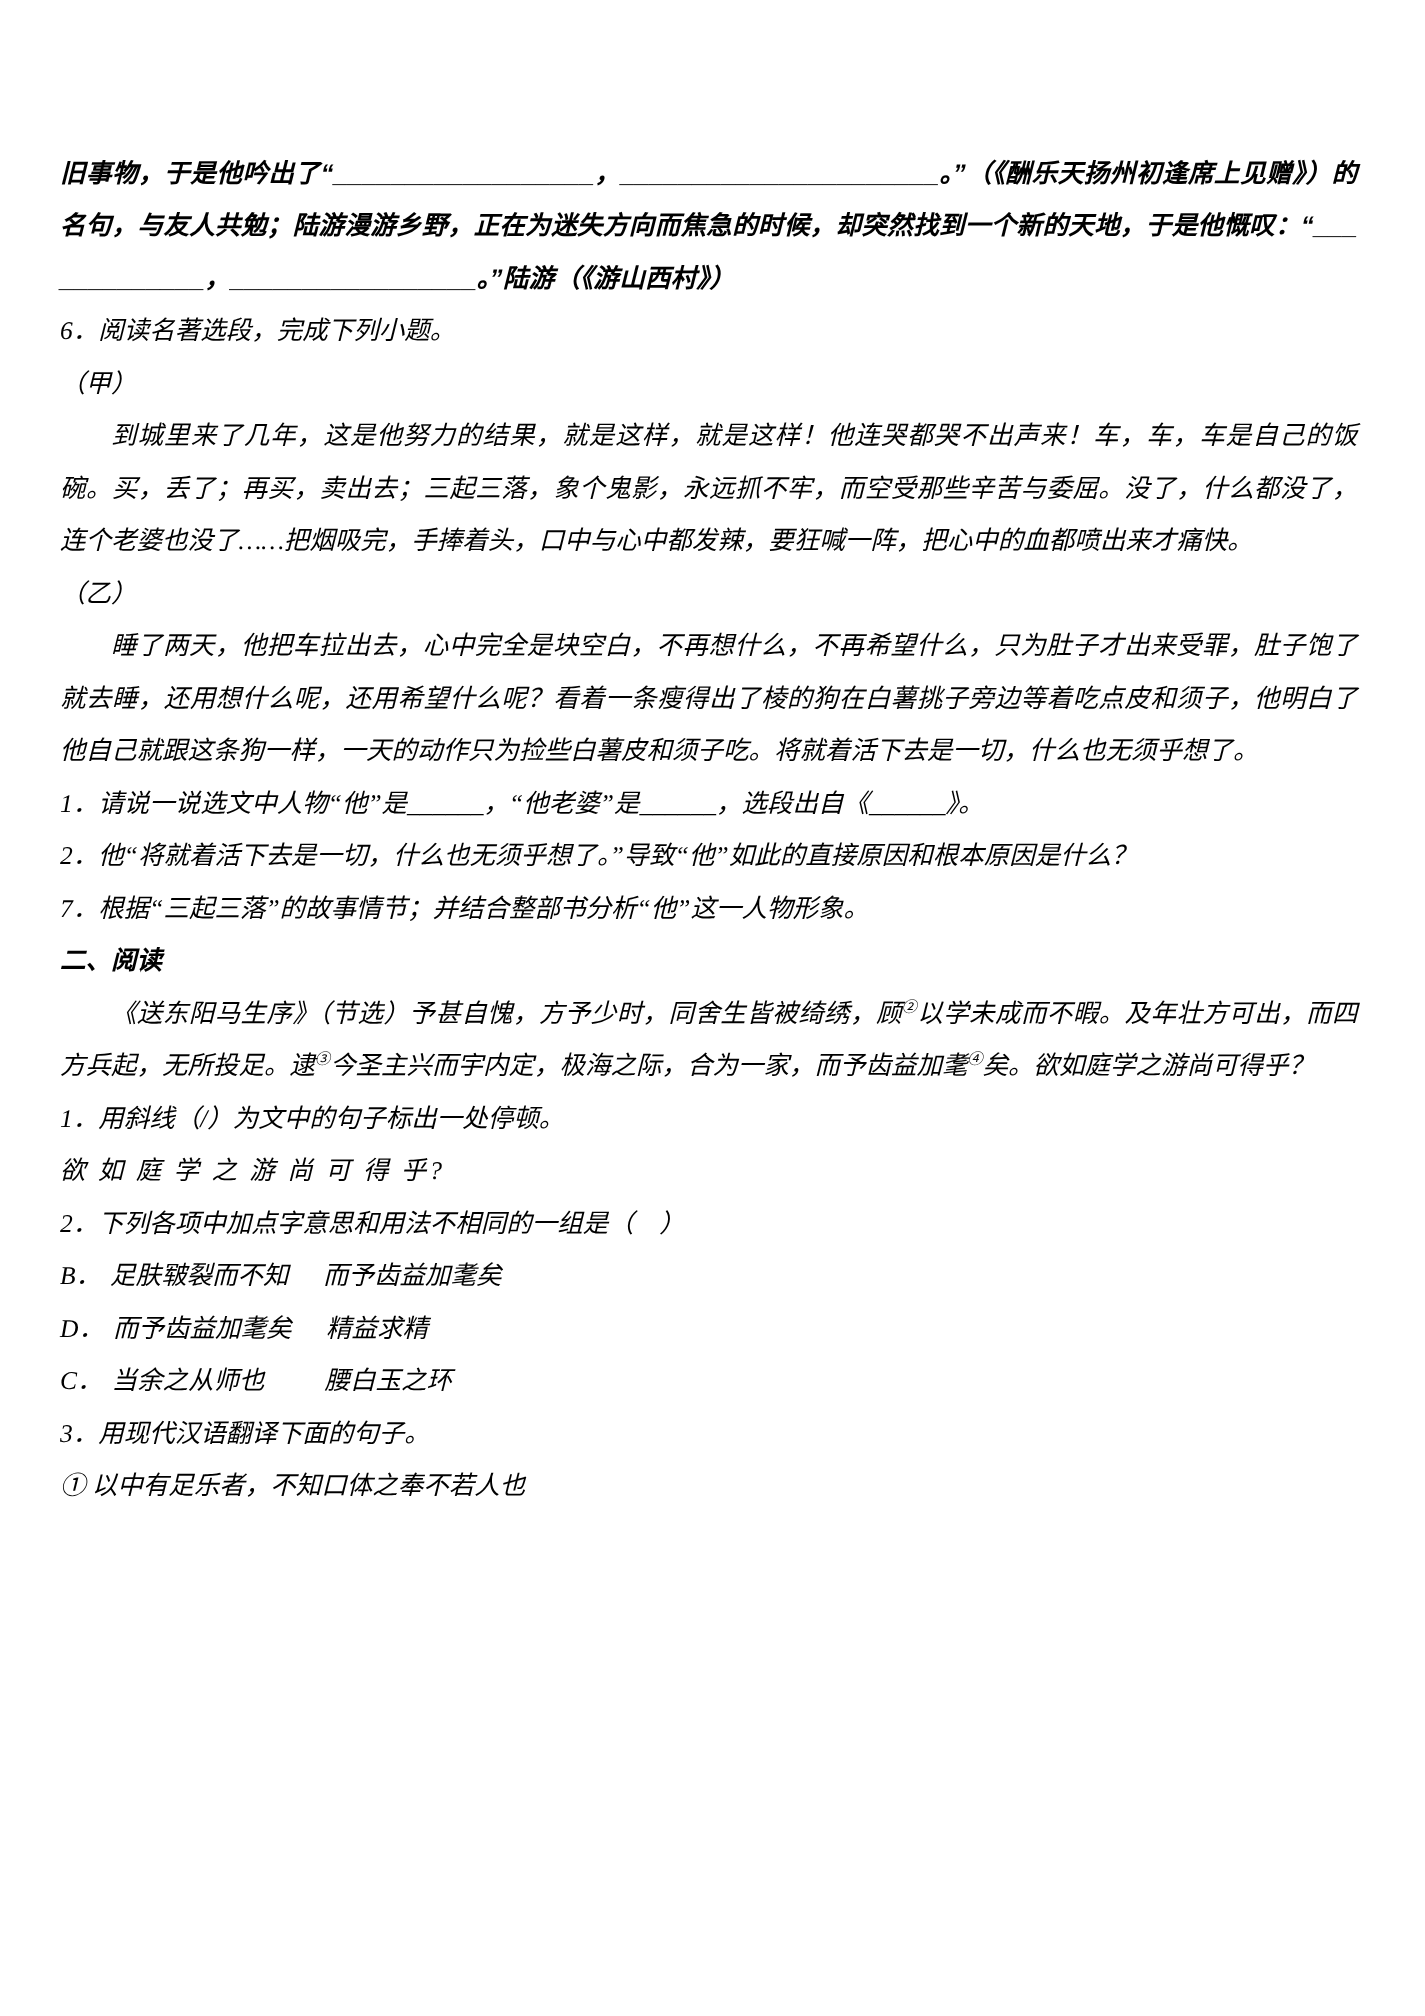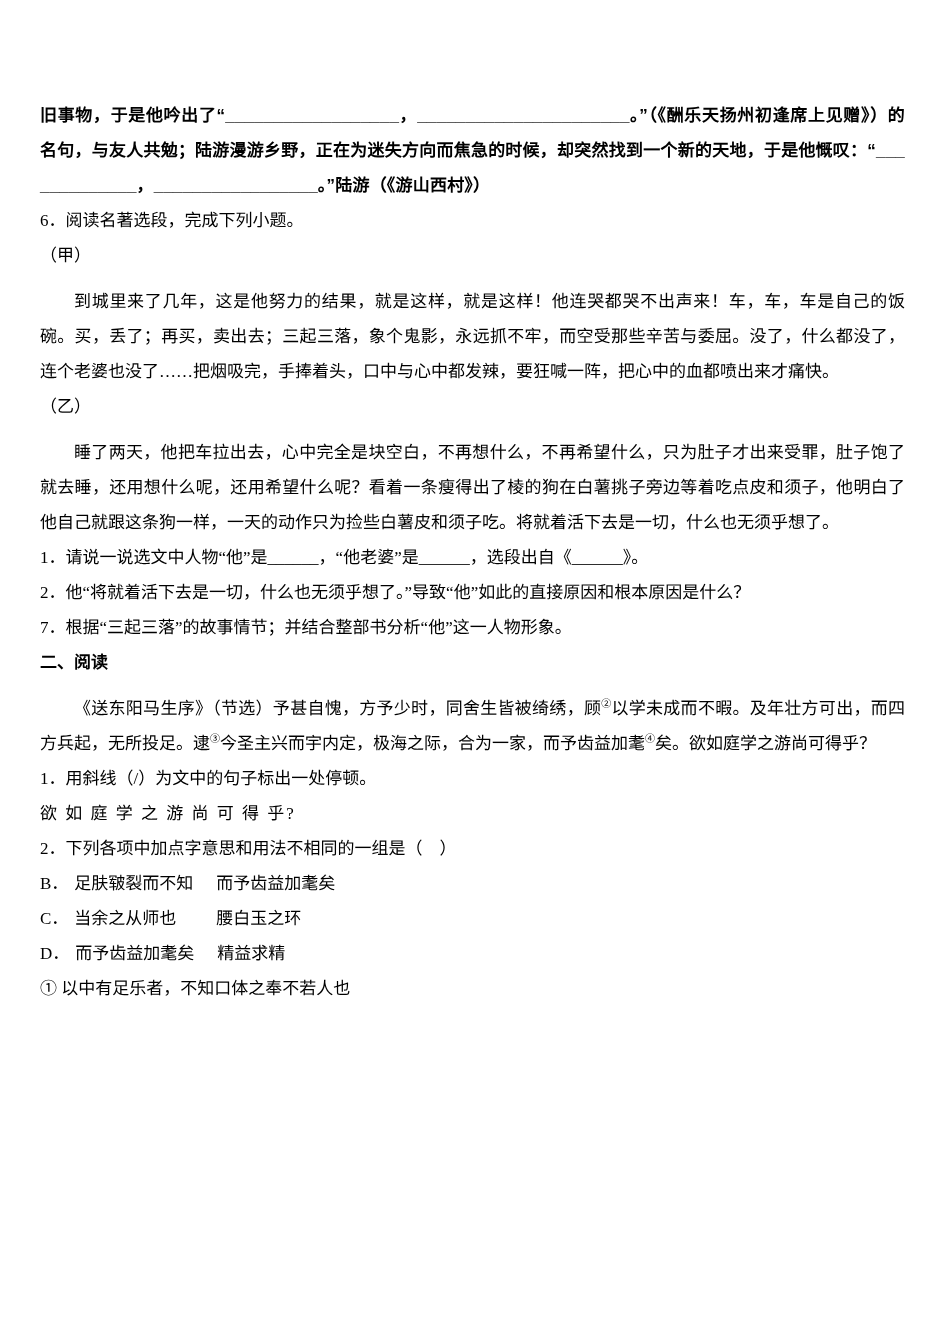--- a/index.html
+++ b/index.html
@@ -17,27 +17,28 @@
     width: 950px;
     height: 1344px;
     padding: 98px 45px 0 40px;
   }
   p {
     margin: 0;
     line-height: 35px;
     text-align: justify;
     text-justify: inter-ideograph;
     word-break: break-all;
+    font-style: italic;
   }
   .bold {
     font-weight: 700;
     font-family: "Liberation Sans", "DejaVu Sans", sans-serif;
     letter-spacing: 0.2px;
   }
-  .indent { text-indent: 2em; margin-top: 11px; }
+  .indent { text-indent: 2em; }
   .heading { font-weight: 700; font-family: "Liberation Sans", "DejaVu Sans", sans-serif; }
   .pause { letter-spacing: 2px; }
   .option .opt-label { margin-right: 6px; }
   .option .col1 { display: inline-block; min-width: 142px; }
   sup {
     font-size: 10px;
     line-height: 0;
     vertical-align: super;
   }
 </style>
@@ -61,18 +62,19 @@
 
 
   <p class="indent"><span>《送东阳马生序》（节选）予甚自愧，方予少时，同舍生皆被绮绣，顾</span><sup>②</sup><span>以学未成而不暇。及年壮方可出，而四方兵起，无所投足。逮</span><sup>③</sup><span>今圣主兴而宇内定，极海之际，合为一家，而予齿益加耄</span><sup>④</sup><span>矣。欲如庭学之游尚可得乎？</span></p>
 
 
   <p>1．用斜线（/）为文中的句子标出一处停顿。</p>
   <p class="pause">欲 如 庭 学 之 游 尚 可 得 乎?</p>
   <p>2．下列各项中加点字意思和用法不相同的一组是（　）</p>
 
   <p class="option"><span class="opt-label">B．</span><span class="col1">足肤皲裂而不知</span><span class="col2">而予齿益加耄矣</span></p>
+  <p class="option"><span class="opt-label">D．</span><span class="col1">而予齿益加耄矣</span><span class="col2">精益求精</span></p>
   <p class="option"><span class="opt-label">C．</span><span class="col1">当余之从师也</span><span class="col2">腰白玉之环</span></p>
-  <p class="option"><span class="opt-label">D．</span><span class="col1">而予齿益加耄矣</span><span class="col2">精益求精</span></p>
 
+  <p>3．用现代汉语翻译下面的句子。</p>
   <p>① 以中有足乐者，不知口体之奉不若人也</p>
 
 </div>
 
 </body></html>

